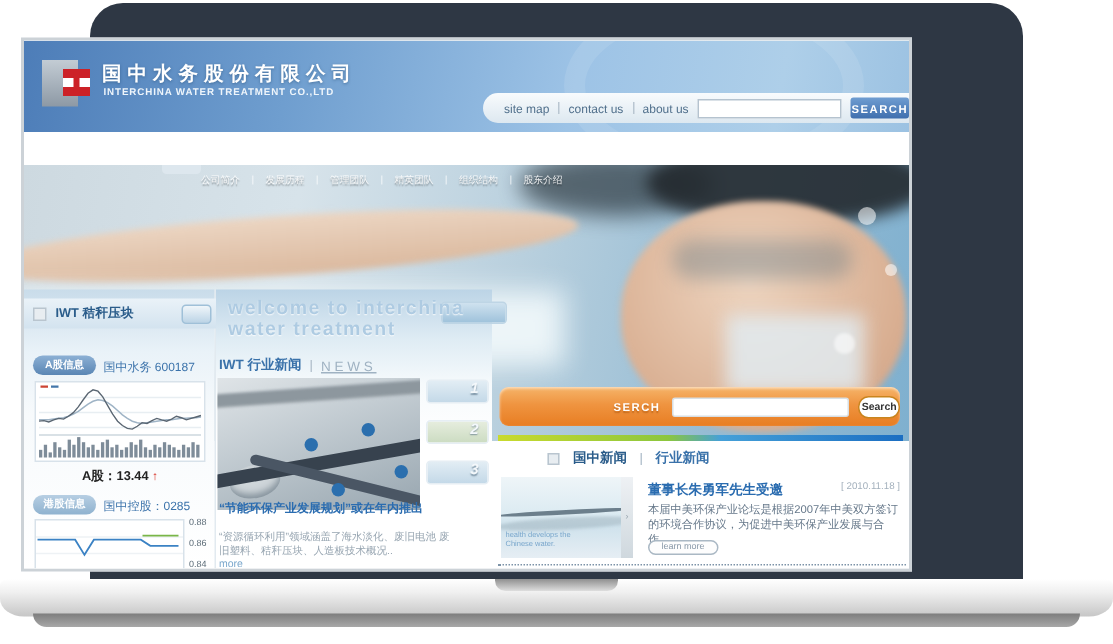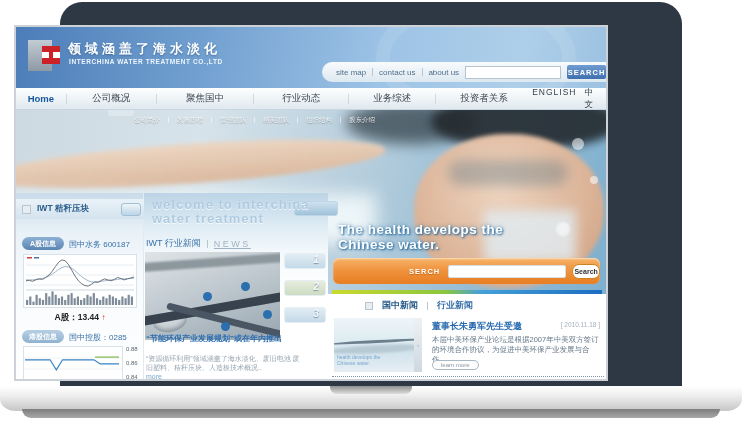--- a/index.html
+++ b/index.html
@@ -125,21 +125,21 @@
   .ht0{ top:153px; } .ht1{ top:167px; } .ht2{ top:181px; }
 
   
   .mcol { position:absolute; left:128px; top:166px; width:184px; height:186px;
           background:linear-gradient(180deg,#bcd4e6 0%,#dfecf4 18%,#f6fafc 34%,#ffffff 55%); }
   .welcome { position:absolute; left:8px; top:5px; font-size:13px; font-weight:bold; line-height:14px;
              color:#aecbe2; letter-spacing:1px; text-shadow:0 1px 1px rgba(255,255,255,.9); white-space:nowrap; }
   .mtab { position:absolute; right:-10px; top:8px; width:44px; height:15px; border-radius:3px;
           background:linear-gradient(180deg,#cfe2ef,#9fc2db); border:1px solid #bed5e5; }
   .mnews { position:absolute; left:2px; top:44px; display:flex; align-items:center; gap:6px; }
-  .mnews .zh { font-size:9px; font-weight:normal; color:#3a72aa; white-space:nowrap; }
+  .mnews .zh { font-size:9px; font-weight:bold; color:#3a72aa; white-space:nowrap; }
   .mnews .en { font-size:9px; color:#9fb2c2; letter-spacing:2.5px;text-decoration:underline; }
   .photo { position:absolute; left:1px; top:59px; width:135px; height:88px; overflow:hidden;
            background:linear-gradient(160deg,#dfe4e7 0%,#c3ccd2 40%,#aab6be 75%,#98a6b0 100%); }
   .photo .beam { position:absolute; left:-6px; top:6px; width:150px; height:9px; background:#8d979e;
                  transform:rotate(-4deg); filter:blur(1px); }
   .photo .pipe1 { position:absolute; left:-10px; top:52px; width:160px; height:9px; background:#37424e;
                   transform:rotate(-10deg); border-radius:4px; }
   .photo .pipe2 { position:absolute; left:20px; top:66px; width:130px; height:7px; background:#4a5664;
                   transform:rotate(14deg); border-radius:4px; }
   .photo .tank { position:absolute; left:8px; top:58px; width:34px; height:22px; background:#cfd6da;
@@ -191,50 +191,33 @@
   <div class="screen">
     <div class="site">
 
       <div class="hdr">
         <div class="swirl"></div>
         <div class="logo-gray"></div>
         <div class="logo-red">
           <div class="bar"></div>
           <div class="stem"></div>
         </div>
-        <div class="brand-zh">领域涵盖了海水淡化</div>
+        <div class="brand-zh">国中水务股份有限公司</div>
         <div class="brand-en">INTERCHINA WATER TREATMENT CO.,LTD</div>
         <div class="util">
           <a href="#">site map</a>
           <div class="usep"></div>
           <a href="#">contact us</a>
           <div class="usep"></div>
           <a href="#">about us</a>
           <input style="">
           <button class="sbtn">SEARCH</button>
         </div>
       </div>
 
-      <div class="nav">
-        <div class="item home">Home</div>
-        <div class="nsep"></div>
-        <div class="item w1">公司概况</div>
-        <div class="nsep"></div>
-        <div class="item w2">聚焦国中</div>
-        <div class="nsep"></div>
-        <div class="item w3">行业动态</div>
-        <div class="nsep"></div>
-        <div class="item w4">业务综述</div>
-        <div class="nsep"></div>
-        <div class="item w5">投资者关系</div>
-        <div class="lang">
-          <span>ENGLISH</span>
-          <span>中文</span>
-        </div>
-      </div>
       <div class="tabnotch"></div>
 
       <div class="hero">
         <div class="splash"></div>
         <div class="hair"></div>
         <div class="face"></div>
         <div class="brow"></div>
         <div class="arm"></div>
         <div class="foam"></div>
         <div class="mouthsplash"></div>
@@ -249,24 +232,20 @@
           <div class="svsep"></div>
           <span>管理团队</span>
           <div class="svsep"></div>
           <span>精英团队</span>
           <div class="svsep"></div>
           <span>组织结构</span>
           <div class="svsep"></div>
           <span>股东介绍</span>
         </div>
 
-        <div class="slogan">
-          <div>The health develops the</div>
-          <div>Chinese water.</div>
-        </div>
         <div class="osearch">
           <span class="slabel">SERCH</span>
           <input style="">
           <button class="obtn">Search</button>
         </div>
         <div class="gline"></div>
       </div>
 
       <div class="lcol">
         <div class="lhead">

